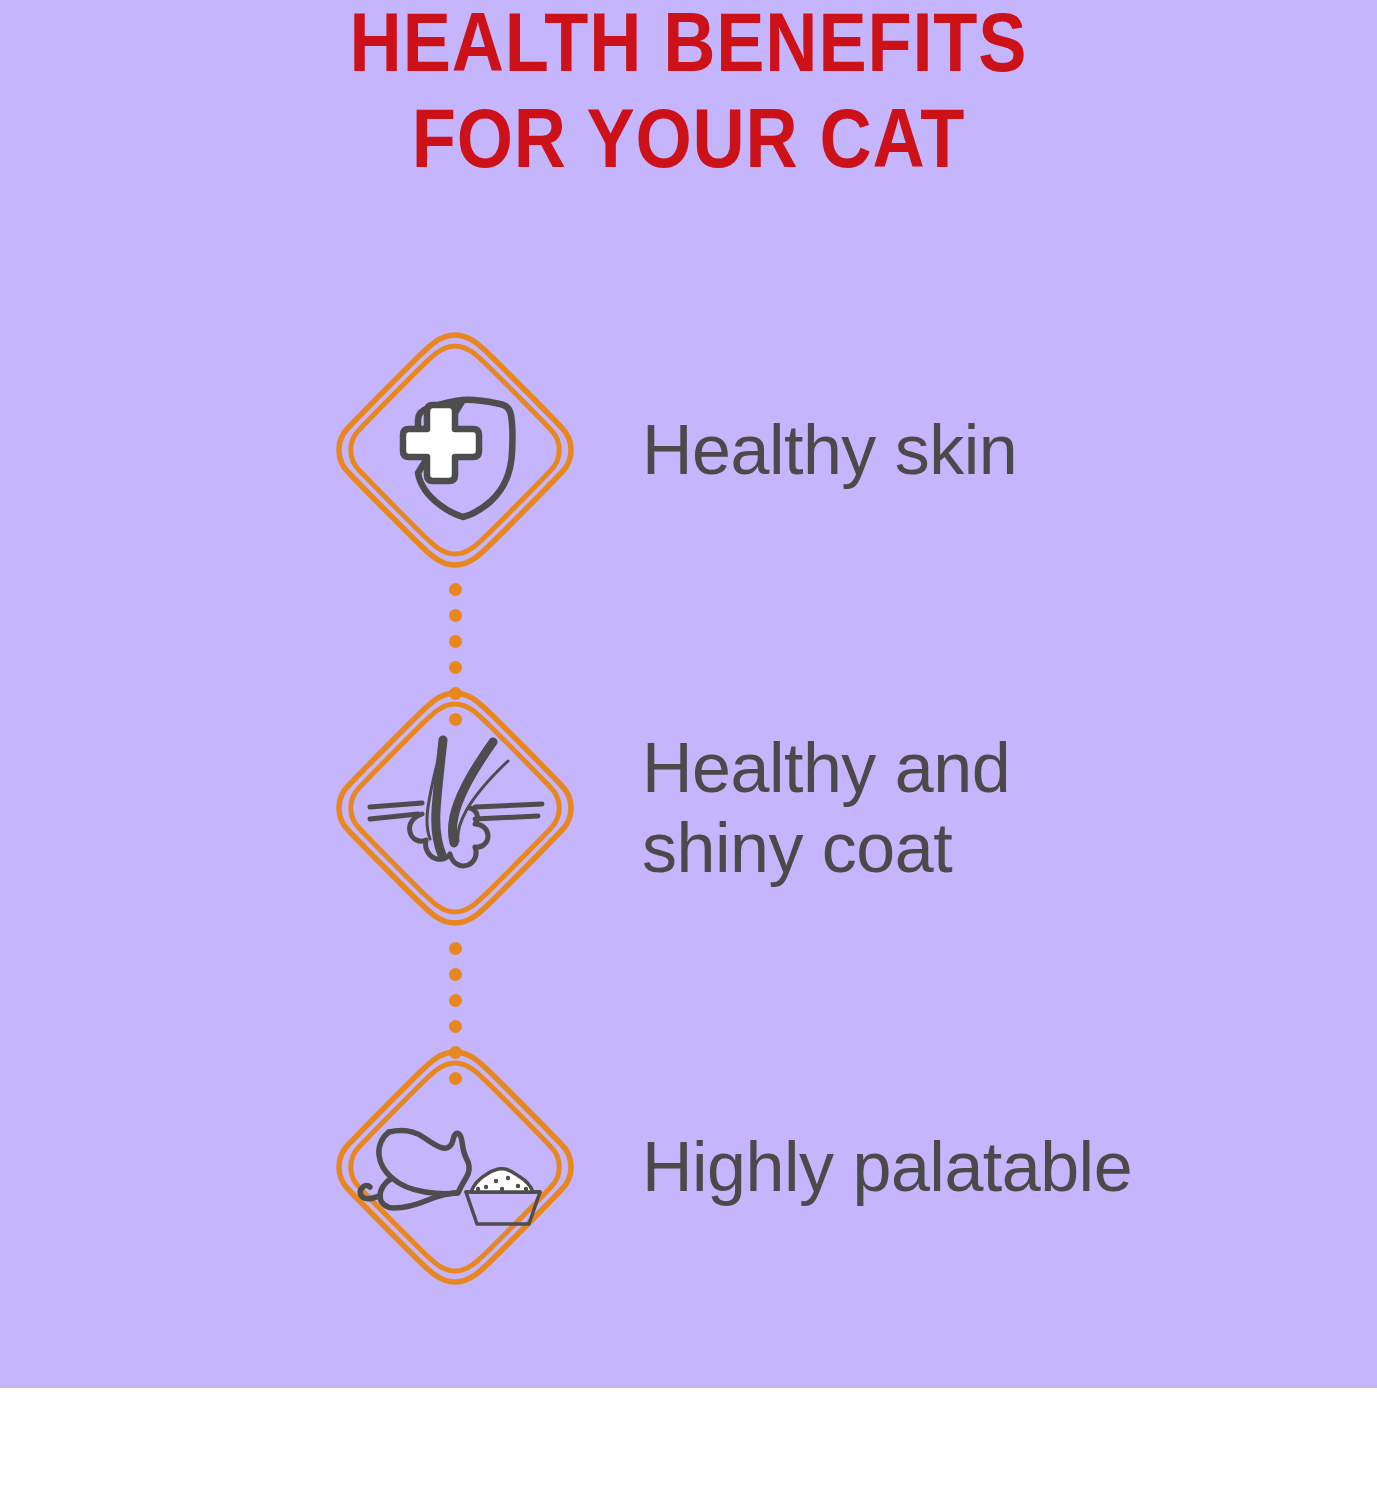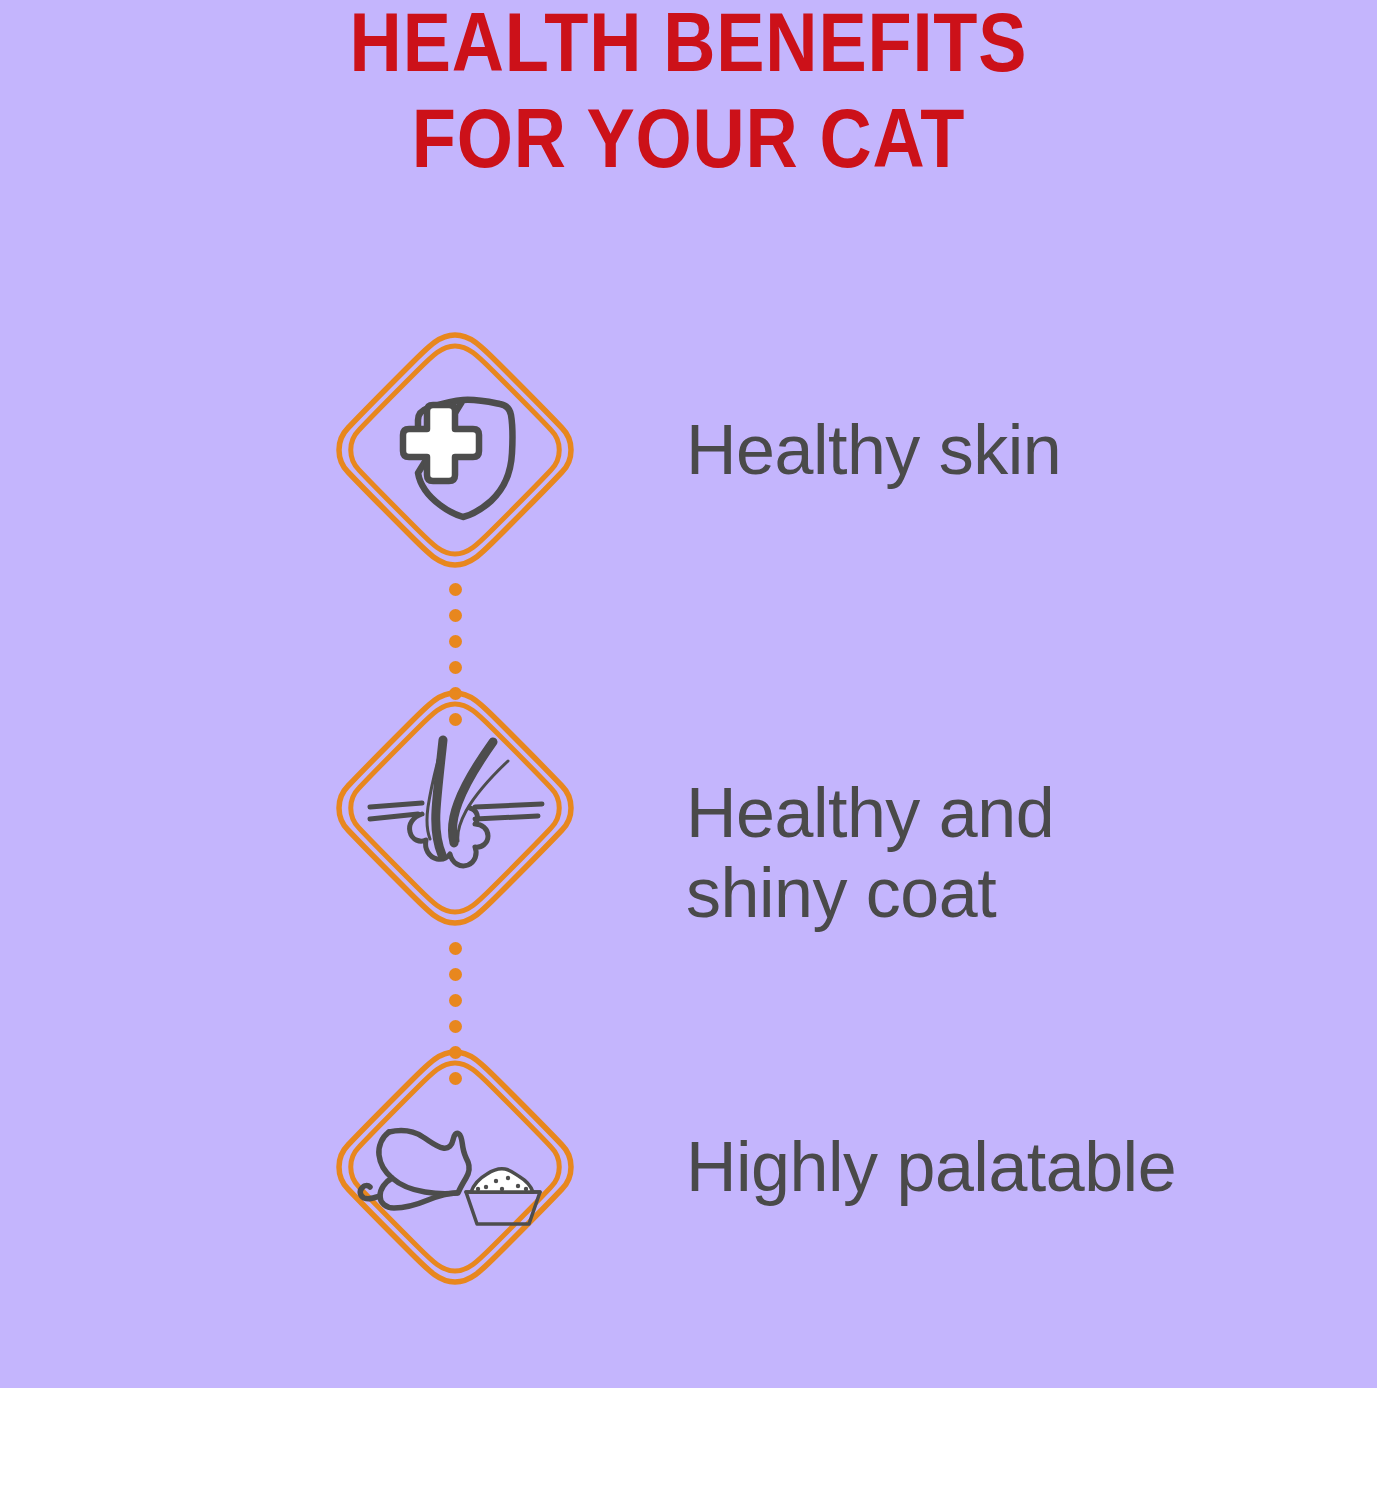--- a/index.html
+++ b/index.html
@@ -38,24 +38,23 @@
     transform-origin: center center;
     white-space: nowrap;
   }
 
   
   .benefit-row {
     position: absolute;
     display: flex;
     align-items: center;
     left: 330px;
-    gap: 44px;
   }
   .benefit-row.r0 { top: 325px; }
-  .benefit-row.r1 { top: 683px; align-items: flex-end; }
+  .benefit-row.r1 { top: 683px; }
   .benefit-row.r2 { top: 1042px; text-align: right; }
 
   .icon-diamond {
     position: relative;
     width: 250px;
     height: 250px;
     flex: 0 0 250px;
   }
   .icon-diamond svg {
     position: absolute;

